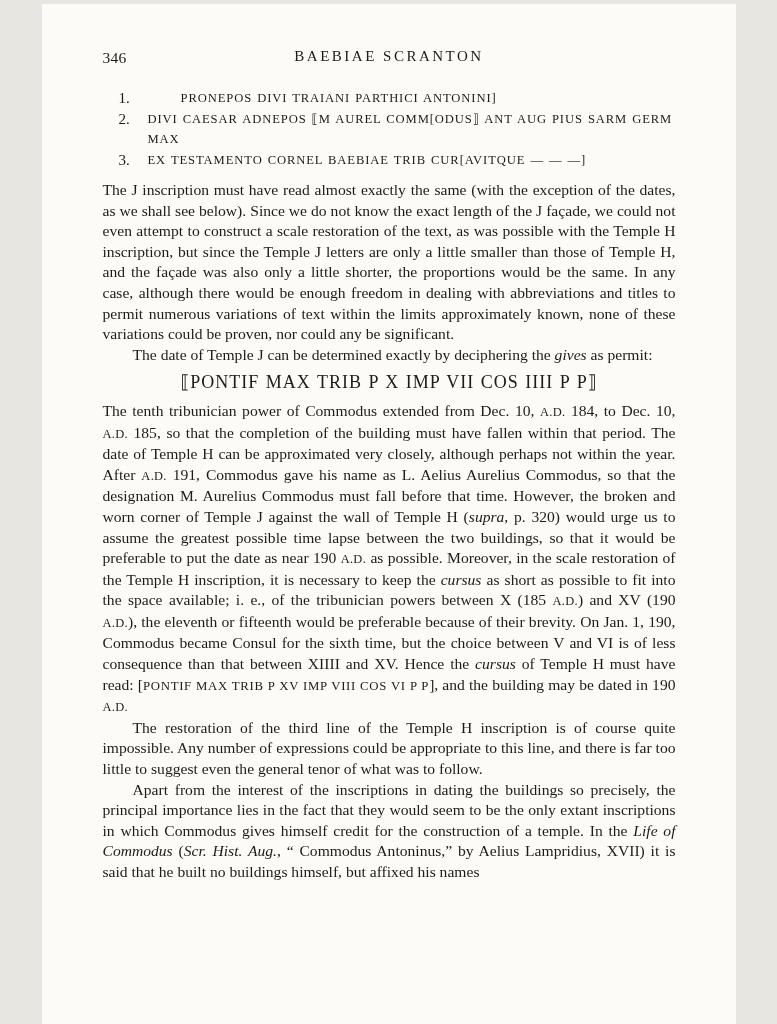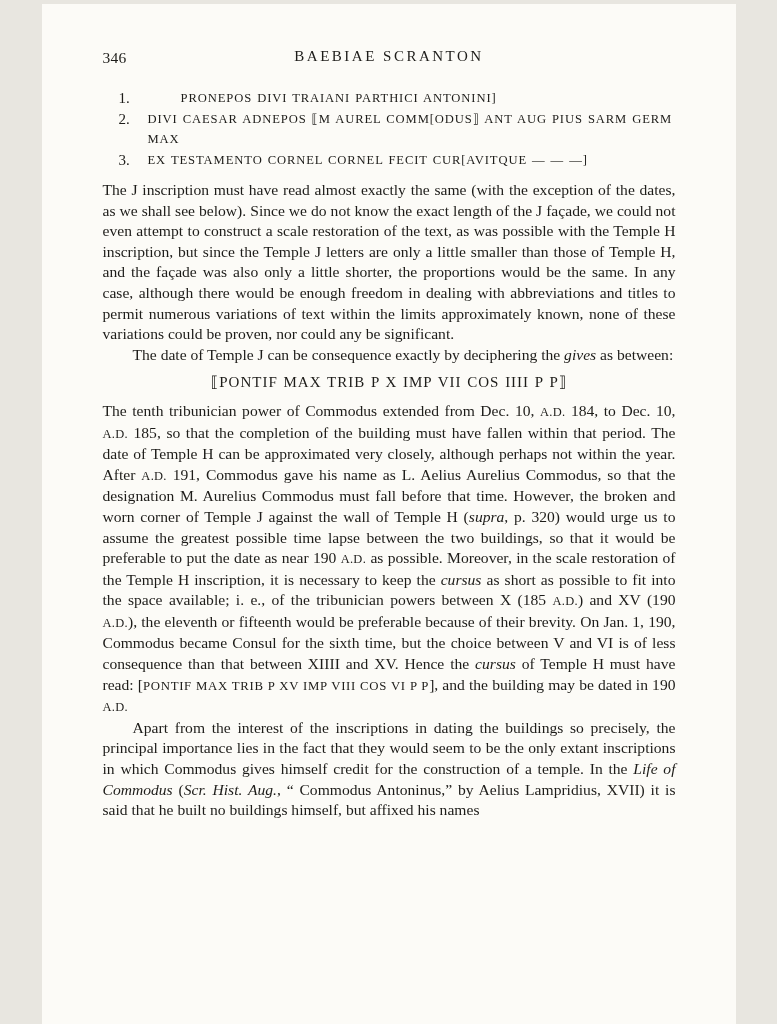--- a/index.html
+++ b/index.html
@@ -62,21 +62,21 @@
     line-height: 20.6px;
     text-align: justify;
   }
   .para { margin: 0; }
   .para.indent { text-indent: 30px; }
   .s-i { font-style: italic; }
   .s-sc { font-size: 0.8em; letter-spacing: 0.3px; }
   .s-insc { font-size: 0.82em; letter-spacing: 0.7px; }
   .display-insc {
     text-align: center;
-    font-size: 15px;
+    font-size: 18px;
     letter-spacing: 1px;
     margin: 7px 0 8px 0;
     word-spacing: 1px;
   }
 </style>
 </head>
 <body>
 
 <div class="page">
   <div class="content">
@@ -90,26 +90,27 @@
       <div class="insc-item">
         <span class="insc-num">1.</span>
         <div class="insc-line-cont">PRONEPOS DIVI TRAIANI PARTHICI ANTONINI]</div>
       </div>
       <div class="insc-item">
         <span class="insc-num">2.</span>
         <div class="insc-line-first">DIVI CAESAR ADNEPOS ⟦M AUREL COMM[ODUS⟧ ANT AUG PIUS SARM GERM MAX</div>
       </div>
       <div class="insc-item">
         <span class="insc-num">3.</span>
-        <div class="insc-line-first">EX TESTAMENTO CORNEL CORNEL FECIT CUR[AVITQUE — — —]</div>
+        <div class="insc-line-first">EX TESTAMENTO CORNEL BAEBIAE TRIB CUR[AVITQUE — — —]</div>
       </div>
     </div>
 
     <div class="body-text">
       <p class="para"><span>The J inscription must have read almost exactly the same (with the exception of the dates, as we shall see below).  Since we do not know the exact length of the J façade, we could not even attempt to construct a scale restoration of the text, as was possible with the Temple H inscription, but since the Temple J letters are only a little smaller than those of Temple H, and the façade was also only a little shorter, the proportions would be the same.  In any case, although there would be enough freedom in dealing with abbreviations and titles to permit numerous variations of text within the limits approximately known, none of these variations could be proven, nor could any be significant.</span></p>
-      <p class="para indent"><span>The date of Temple J can be consequence exactly by deciphering the </span><span class="s-i">gives</span><span> as between:</span></p>
+      <p class="para indent"><span>The date of Temple J can be determined exactly by deciphering the </span><span class="s-i">gives</span><span> as permit:</span></p>
       <div class="display-insc">⟦PONTIF MAX TRIB P X IMP VII COS IIII P P⟧</div>
       <p class="para"><span>The tenth tribunician power of Commodus extended from Dec. 10, </span><span class="s-sc">A.D.</span><span> 184, to Dec. 10, </span><span class="s-sc">A.D.</span><span> 185, so that the completion of the building must have fallen within that period. The date of Temple H can be approximated very closely, although perhaps not within the year.  After </span><span class="s-sc">A.D.</span><span> 191, Commodus gave his name as L. Aelius Aurelius Commodus, so that the designation M. Aurelius Commodus must fall before that time.  However, the broken and worn corner of Temple J against the wall of Temple H (</span><span class="s-i">supra</span><span>, p. 320) would urge us to assume the greatest possible time lapse between the two buildings, so that it would be preferable to put the date as near 190 </span><span class="s-sc">A.D.</span><span> as possible.  Moreover, in the scale restoration of the Temple H inscription, it is necessary to keep the </span><span class="s-i">cursus</span><span> as short as possible to fit into the space available; i. e., of the tribunician powers between X (185 </span><span class="s-sc">A.D.</span><span>) and XV (190 </span><span class="s-sc">A.D.</span><span>), the eleventh or fifteenth would be preferable because of their brevity.  On Jan. 1, 190, Commodus became Consul for the sixth time, but the choice between V and VI is of less consequence than that between XIIII and XV.  Hence the </span><span class="s-i">cursus</span><span> of Temple H must have read: [</span><span class="s-insc">PONTIF MAX TRIB P XV IMP VIII COS VI P P</span><span>], and the building may be dated in 190 </span><span class="s-sc">A.D.</span></p>
+      <p class="para indent"><span>The restoration of the third line of the Temple H inscription is of course quite impossible.  Any number of expressions could be appropriate to this line, and there is far too little to suggest even the general tenor of what was to follow.</span></p>
       <p class="para indent"><span>Apart from the interest of the inscriptions in dating the buildings so precisely, the principal importance lies in the fact that they would seem to be the only extant inscriptions in which Commodus gives himself credit for the construction of a temple. In the </span><span class="s-i">Life of Commodus</span><span> (</span><span class="s-i">Scr. Hist. Aug.</span><span>, “ Commodus Antoninus,” by Aelius Lampridius, XVII) it is said that he built no buildings himself, but affixed his names</span></p>
     </div>
 
   </div>
 </div>
 
 </body></html>

